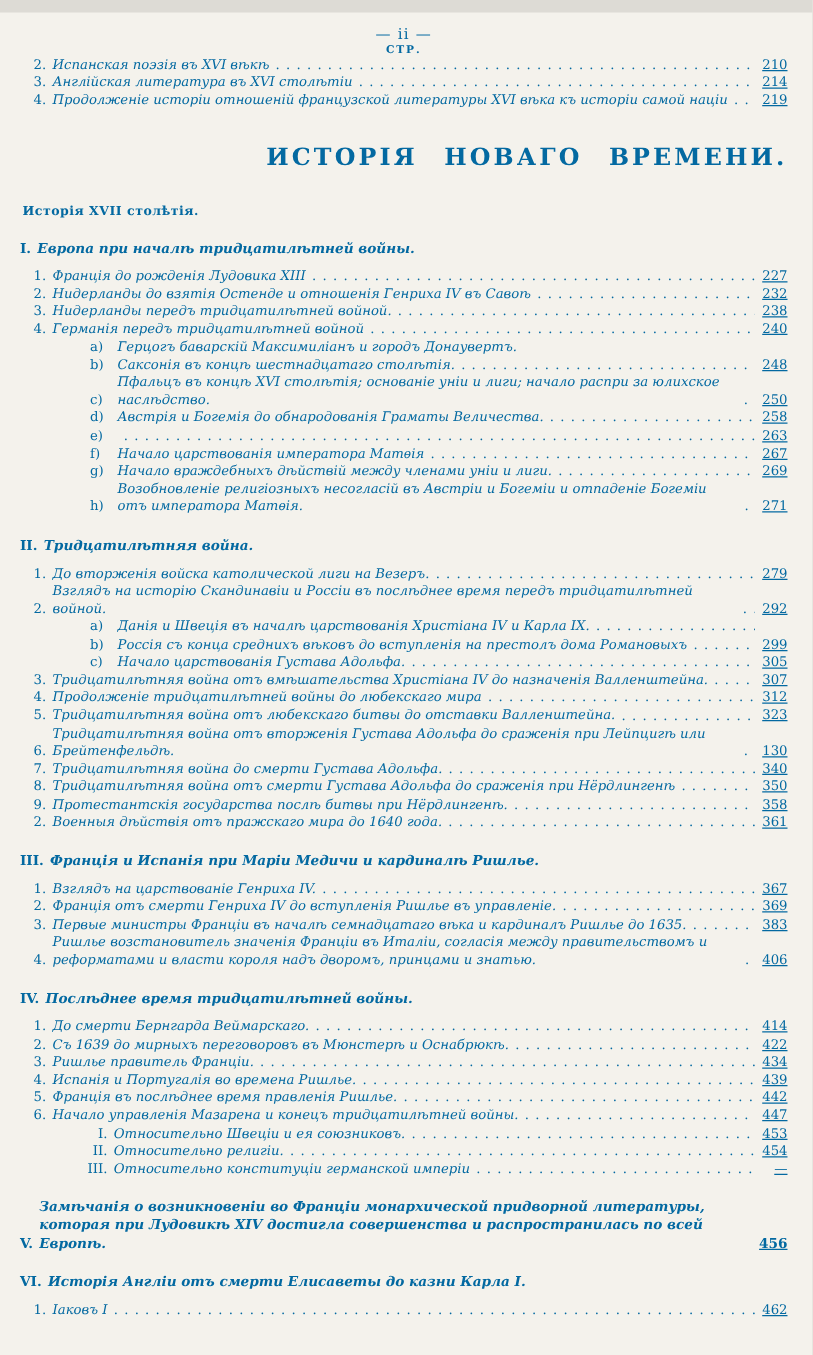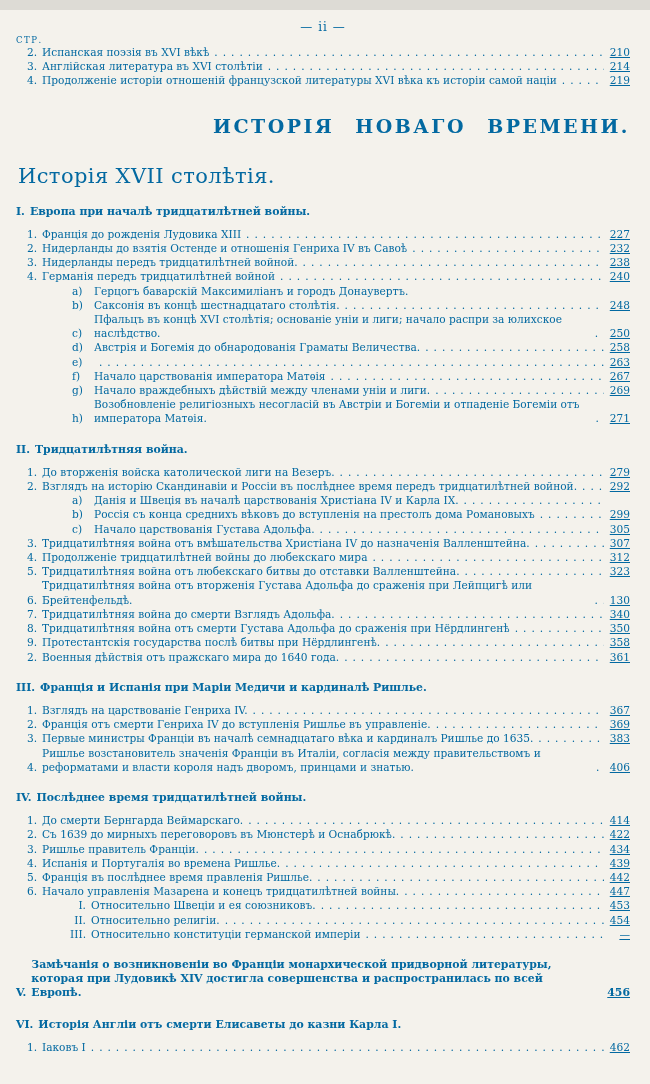--- a/index.html
+++ b/index.html
@@ -8,25 +8,25 @@
     width:650px; height:1084px;
     margin:10px auto;
     background:#f4f2ec;
     color:#0369a1;
     font-family:"DejaVu Serif", "Liberation Serif", serif;
     box-sizing:border-box;
     padding:10px 20px 4px 16px;
     overflow:hidden;
   }
   .folio { text-align:center; font-size:12px; letter-spacing:1px; }
-  .col-label { text-align:left; font-size:8.5px; letter-spacing:1.5px; margin-top:1px; font-weight:normal; }
+  .col-label { text-align:center; font-size:8.5px; letter-spacing:1.5px; margin-top:1px; font-weight:bold; }
 
   .row { display:flex; align-items:flex-end; font-size:10.6px; line-height:14.2px; }
   .row .num { flex:0 0 21px; text-align:right; margin-right:5px; white-space:nowrap; }
-  .row .txt { flex:0 1 auto; min-width:0; }
+  .row .txt { flex:0 1 auto; min-width:0;font-style:italic; }
   .row .dots { flex:1 1 8px; min-width:6px; overflow:hidden; white-space:nowrap;
                letter-spacing:5px; padding:0 2px 0 5px; height:14.2px; }
   .row .pg { flex:0 0 auto; min-width:26px; text-align:right; white-space:nowrap;text-decoration:underline; }
 
   .ind1 { margin-left:56px; }
   .ind1 .num { flex-basis:17px; text-align:left; }
   .ind2 { margin-left:46px; }
   .ind2 .num { flex-basis:24px; }
 
   .section { margin-top:17px; }
@@ -37,22 +37,22 @@
   .main-title {
     margin:27px 0 27px;
     text-align:right;
     font-size:19px;
     font-weight:bold;
     letter-spacing:2.5px;
     word-spacing:12px;
   }
   .chapter-title {
     margin:0 0 14px 2px;
-    font-size:21px;
-    font-weight:normal;
+    font-size:10px;
+    font-weight:bold;
     letter-spacing:0.4px;
   }
 </style>
 </head>
 <body>
 
 <div class="page">
   <div class="folio">— ii —</div>
   <div class="col-label">СТР.</div>
   <div id="intro-list">
@@ -209,21 +209,21 @@
           <span class="pg">323</span>
         </div>
         <div class="row ind0">
           <span class="num">6.</span>
           <span class="txt">Тридцатилѣтняя война отъ вторженія Густава Адольфа до сраженія при Лейпцигѣ или Брейтенфельдѣ.</span>
           <span class="dots">....................................................................................................................................................................................</span>
           <span class="pg">130</span>
         </div>
         <div class="row ind0">
           <span class="num">7.</span>
-          <span class="txt">Тридцатилѣтняя война до смерти Взглядъ Адольфа.</span>
+          <span class="txt">Тридцатилѣтняя война до смерти Густава Адольфа.</span>
           <span class="dots">....................................................................................................................................................................................</span>
           <span class="pg">340</span>
         </div>
         <div class="row ind0">
           <span class="num">8.</span>
           <span class="txt">Тридцатилѣтняя война отъ смерти Густава Адольфа до сраженія при Нёрдлингенѣ</span>
           <span class="dots">....................................................................................................................................................................................</span>
           <span class="pg">350</span>
         </div>
         <div class="row ind0">

